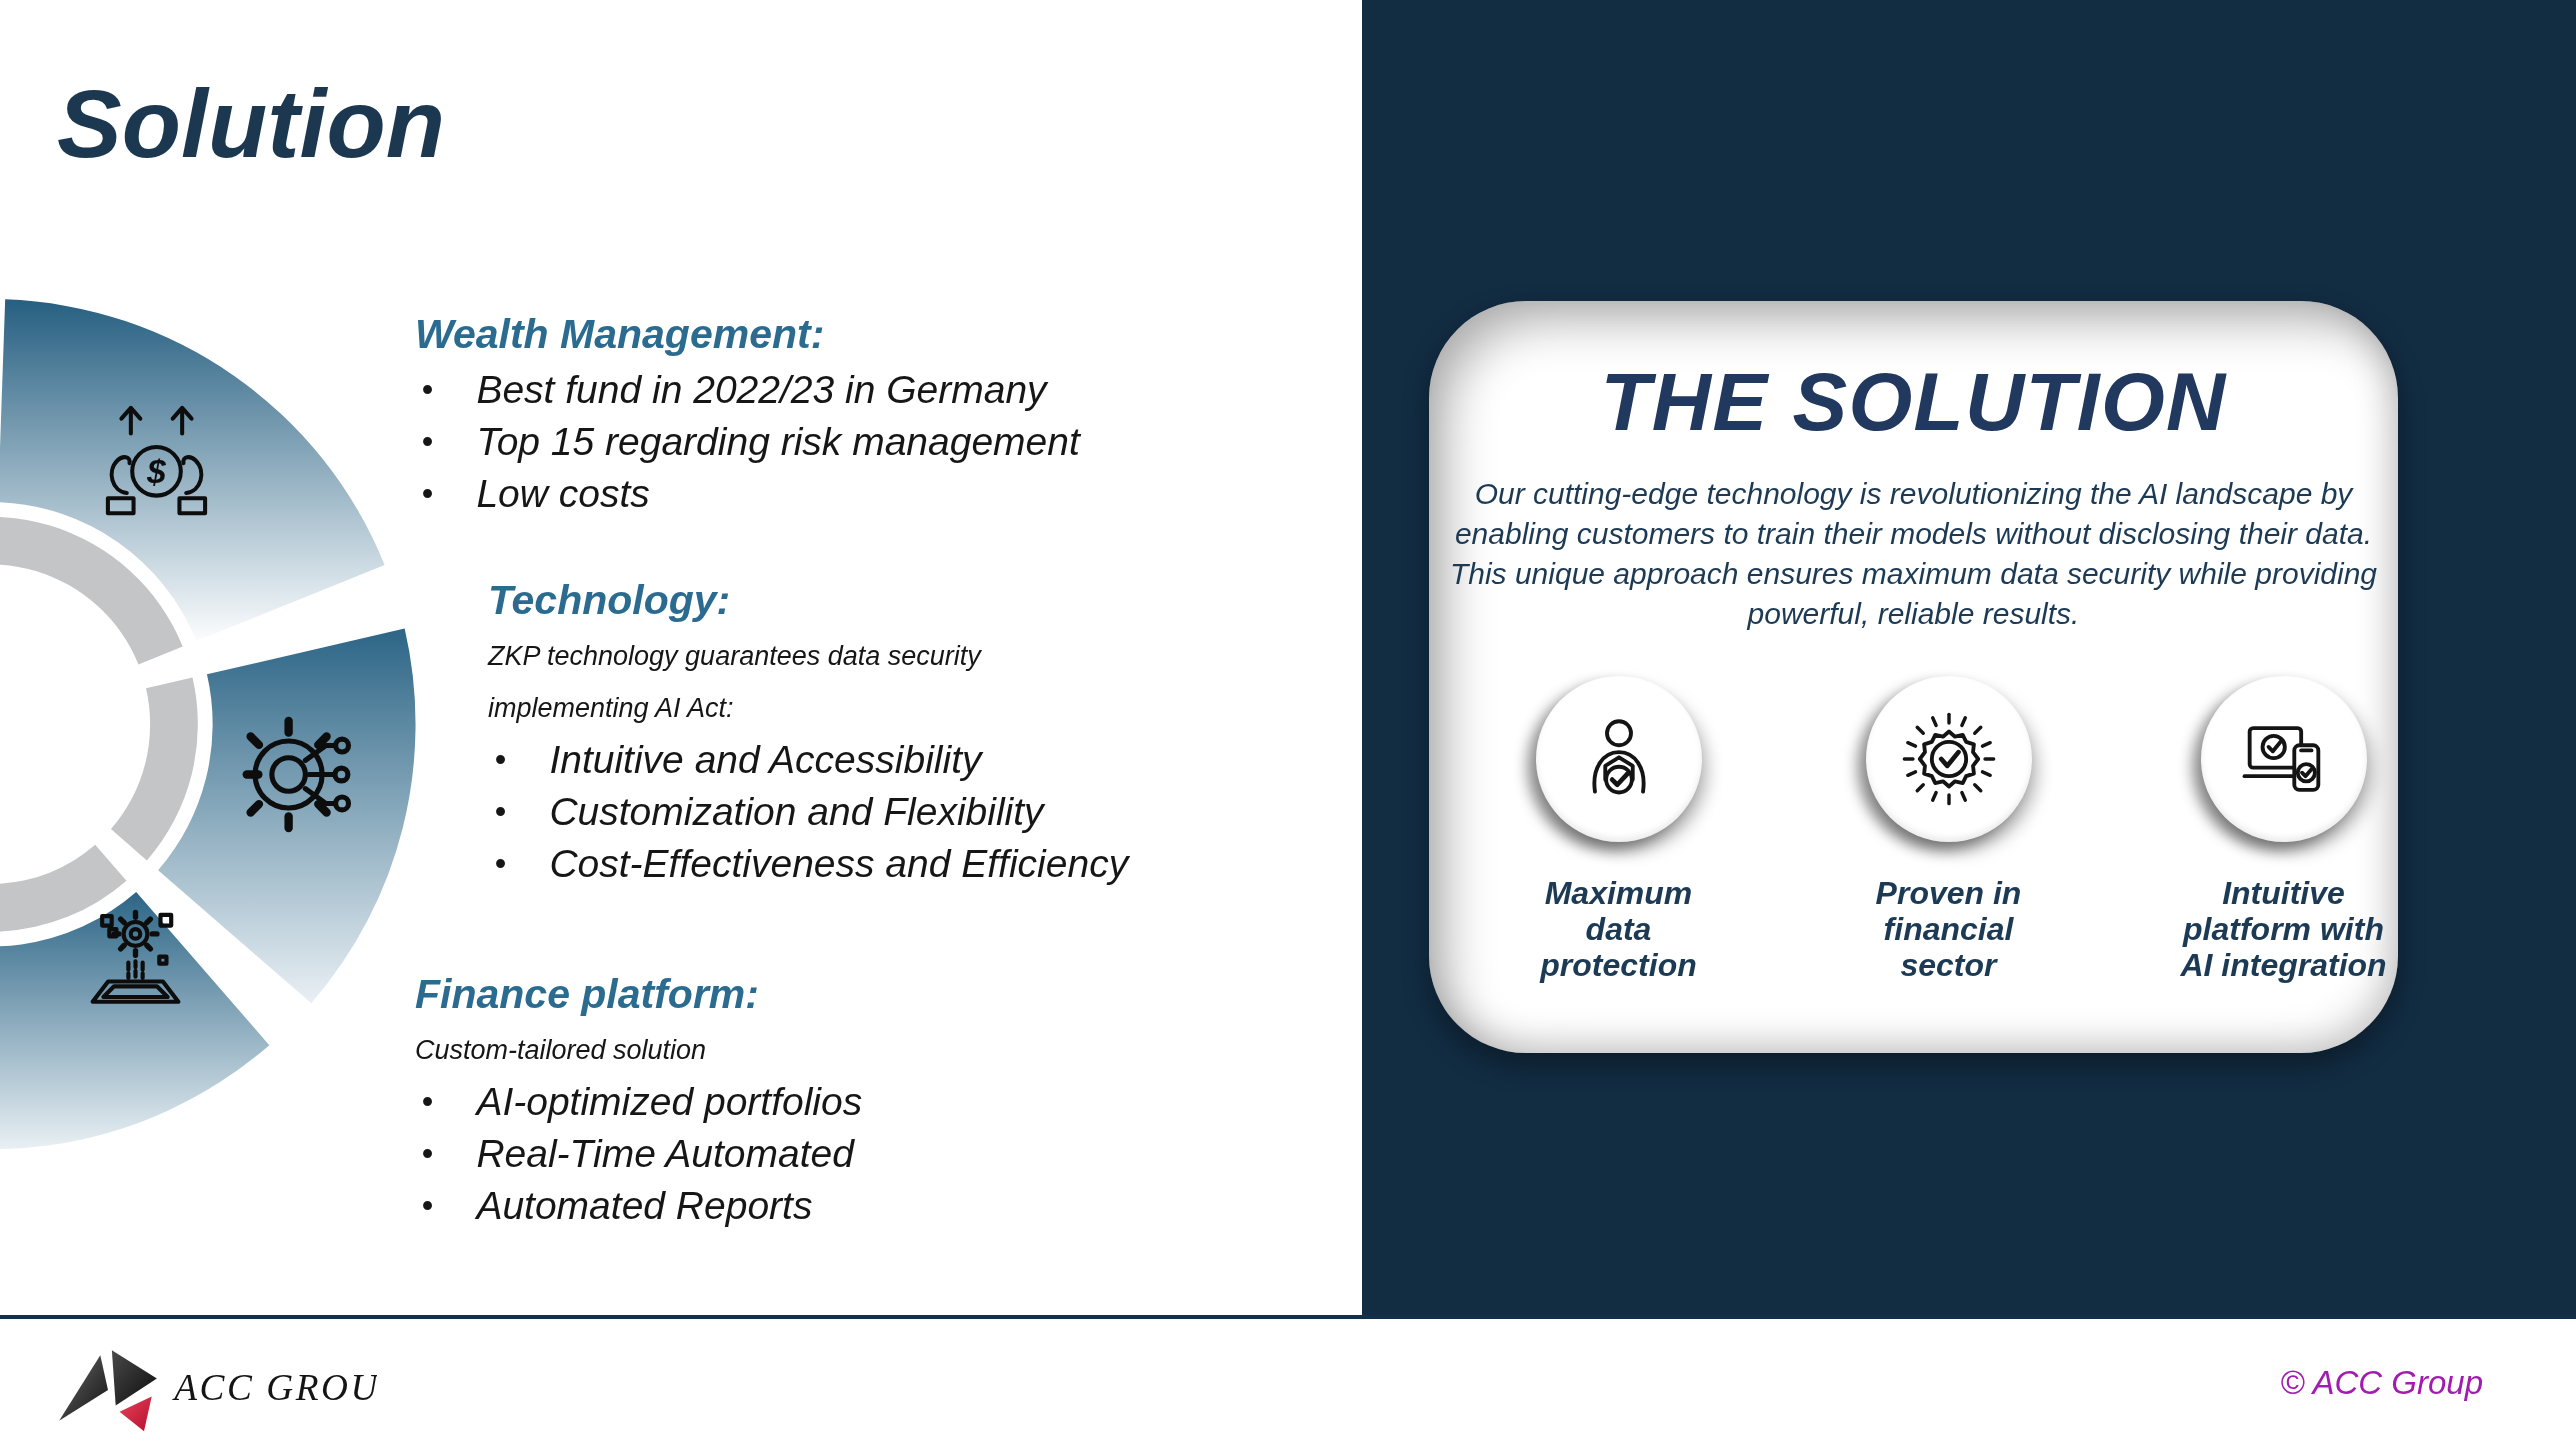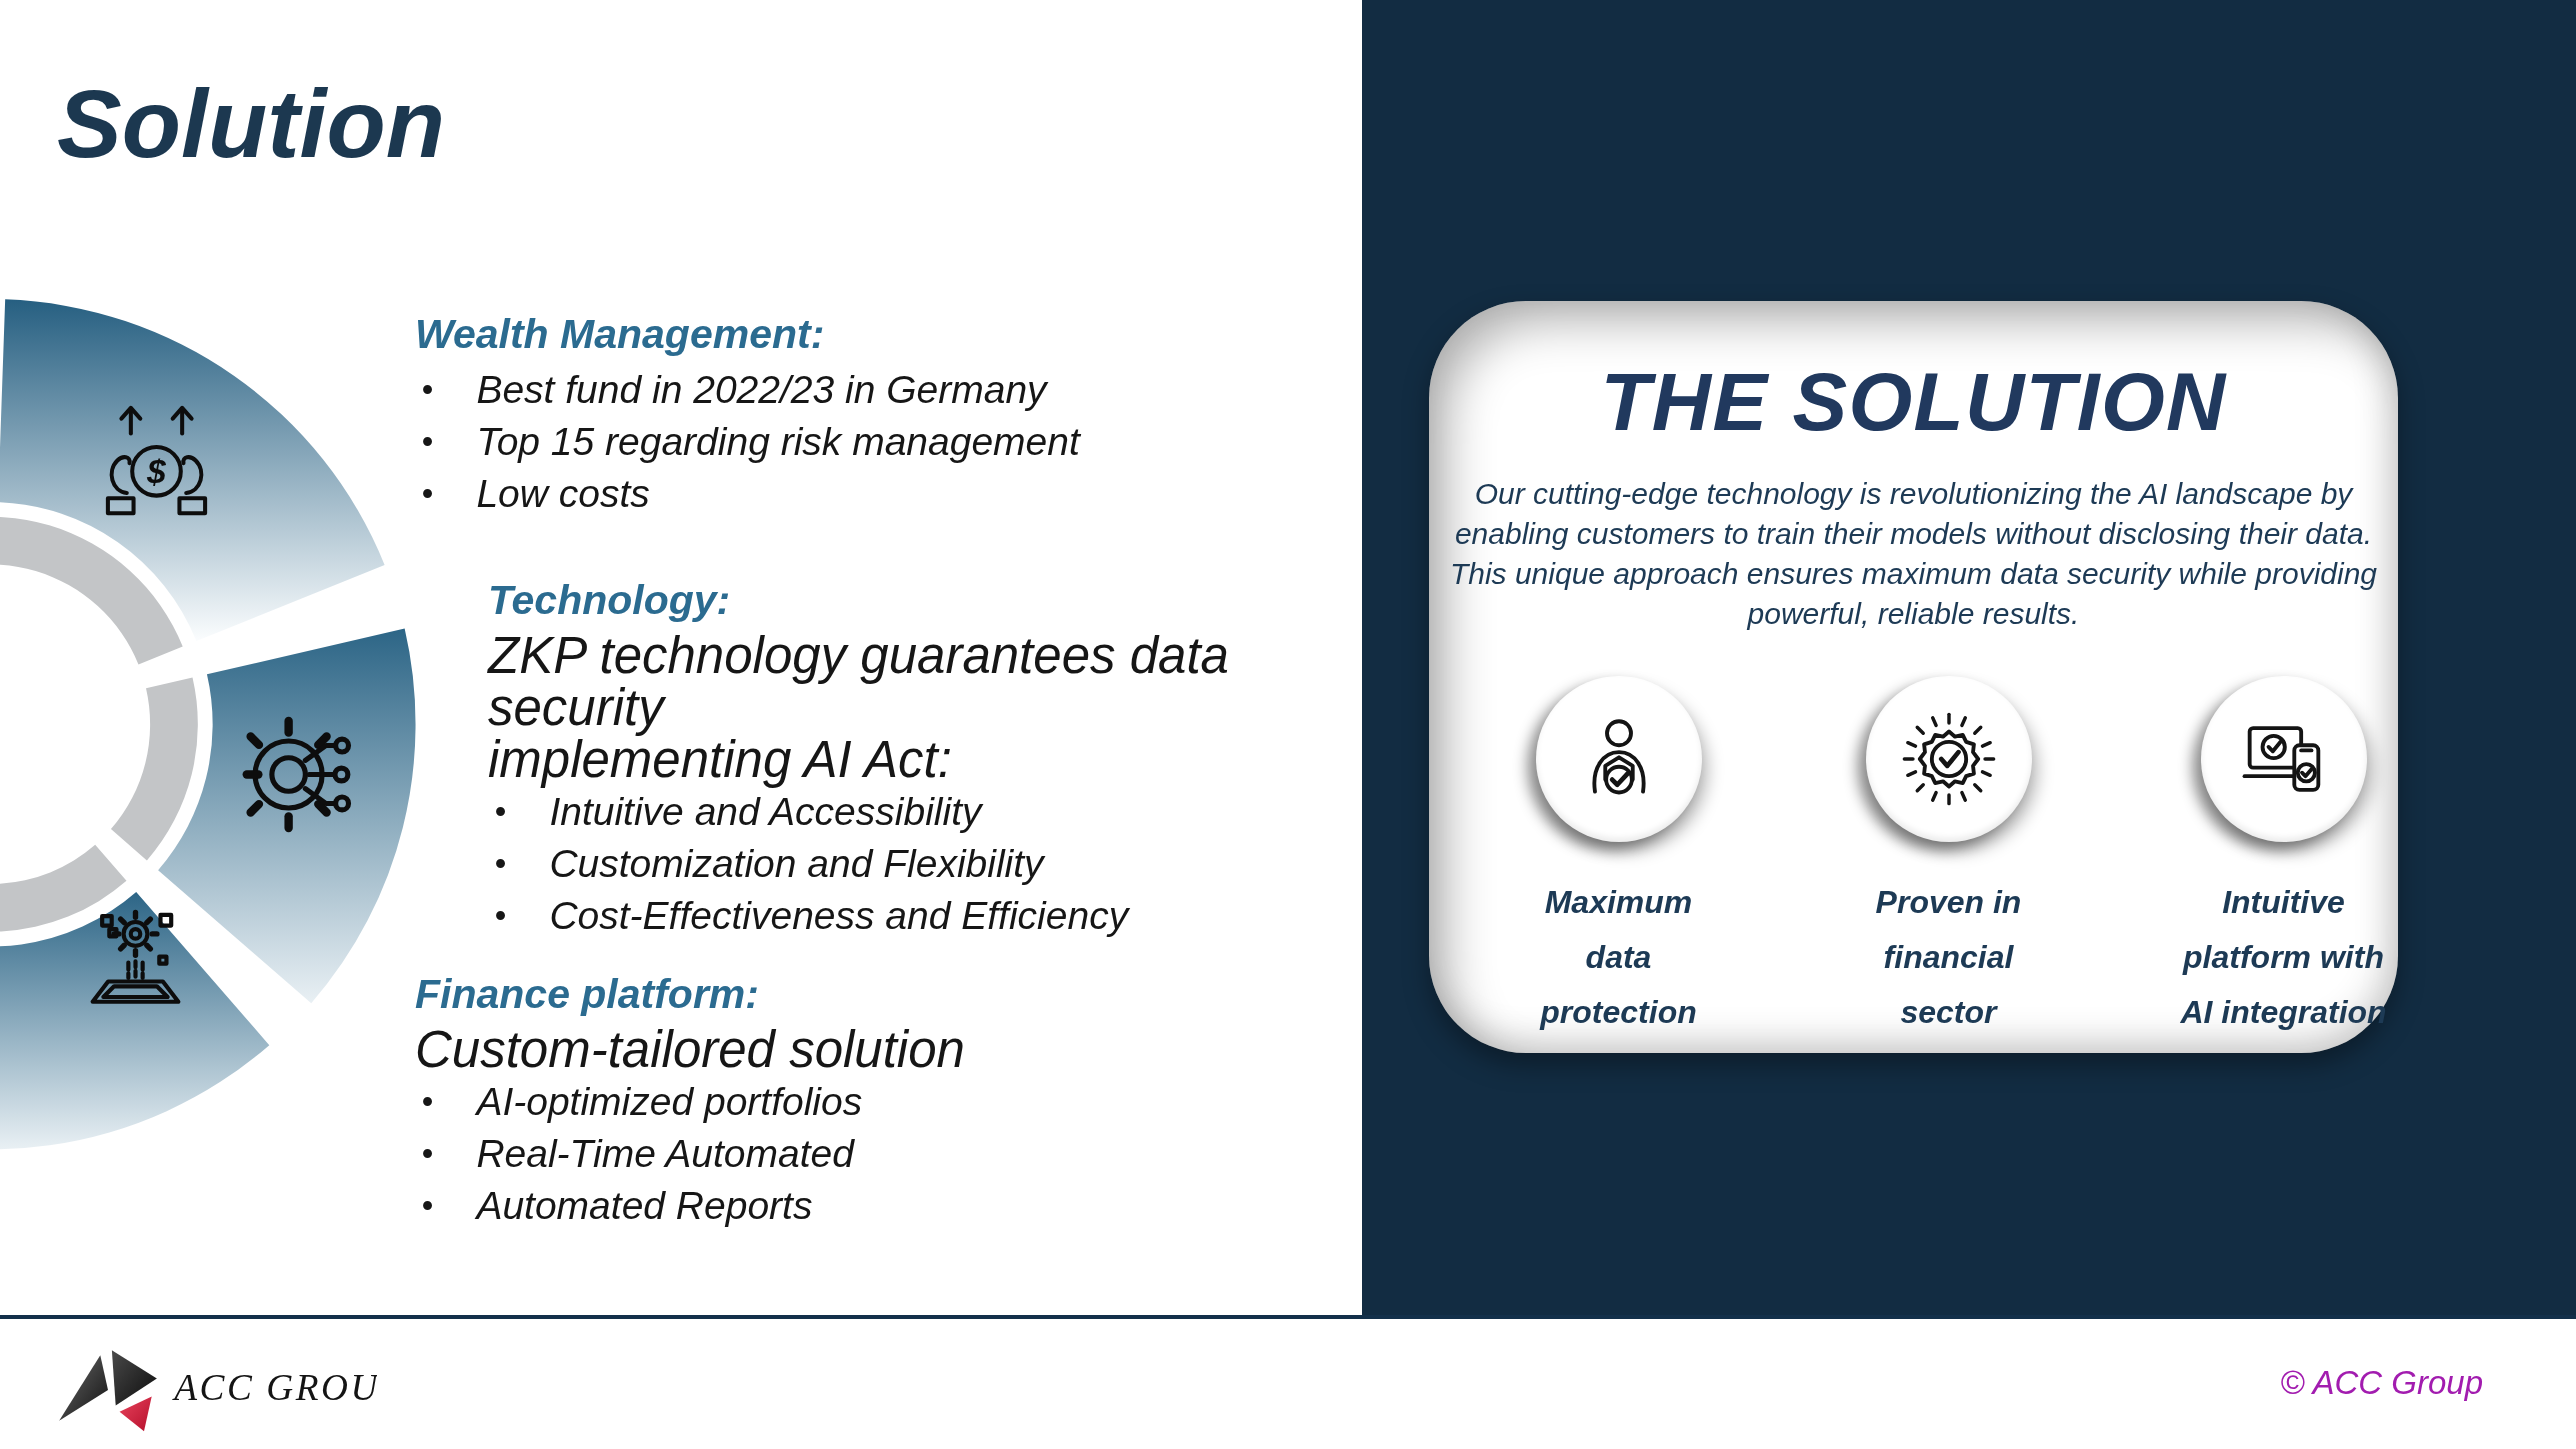--- a/index.html
+++ b/index.html
@@ -5,40 +5,40 @@
   html,body{margin:0;padding:0;background:#ffffff;}
   .slide{position:relative;width:2576px;height:1449px;background:#ffffff;overflow:hidden;
          font-family:"Liberation Sans","DejaVu Sans",sans-serif;color:#161616;font-style:italic;}
   
   .panel{position:absolute;left:1362px;top:0;width:1214px;height:1318px;background:#122c42;}
   
   .title{position:absolute;left:57px;top:71px;font-size:97px;font-weight:700;color:#1c3850;line-height:1.1;}
   
   .section{position:absolute;margin-top:10px;}
   .sec-heading{font-size:41px;font-weight:700;color:#2b6b90;line-height:52px;margin-bottom:3.9px;}
-  .sec-intro{font-size:51px;line-height:52px;color:#161616;white-space:pre-line;}
+  .sec-intro{font-size:27px;line-height:52px;color:#161616;white-space:pre-line;}
   ul.bullets{list-style:none;margin:0;padding:0;}
   ul.bullets li{display:flex;font-size:39px;line-height:52px;color:#161616;}
   ul.bullets .dot{width:55px;padding-left:6.4px;flex:0 0 auto;font-size:33px;}
   
   .donut{position:absolute;left:0;top:283px;}
   .wedge-icon{position:absolute;}
   
   .card{position:absolute;left:1429px;top:301px;width:969px;height:752px;background:#ffffff;border-radius:97px;
         box-shadow:inset 18px 20.6px 48px rgba(0,0,0,.30), inset -9.7px -13px 35px rgba(0,0,0,.16), 0 11.6px 26px rgba(0,0,0,.35);}
   .card-title{position:absolute;top:54px;left:0;width:100%;text-align:center;font-size:82px;font-weight:800;
               letter-spacing:1.3px;color:#21395e;}
   .card-desc{position:absolute;top:173px;left:50%;transform:translateX(-50%);width:966px;text-align:center;
              font-size:30px;line-height:40px;color:#1d3a55;}
   .feature{position:absolute;width:283px;text-align:center;}
   .f1{left:48px;top:375px;} .f2{left:378px;top:375px;} .f3{left:713px;top:375px;}
   .badge{width:166px;height:166px;border-radius:50%;background:#ffffff;margin:0 auto;position:relative;
          box-shadow:-9px 7.7px 14px rgba(0,0,0,.42), 6.4px 10.3px 15.5px rgba(0,0,0,.25), inset 0 -3.9px 6.4px rgba(0,0,0,.08);}
   .badge svg{position:absolute;left:50%;top:50%;transform:translate(-50%,-50%);}
-  .f-label{margin-top:33px;font-size:32px;font-weight:700;line-height:55px;color:#1d3a55;white-space:pre-line;}
+  .f-label{margin-top:33px;font-size:32px;font-weight:700;line-height:36px;color:#1d3a55;white-space:pre-line;}
   
   .footer-line{position:absolute;left:0;top:1315px;width:2576px;height:3.9px;background:#13304a;}
   .logo{position:absolute;left:55px;top:1345px;}
   .copyright{position:absolute;right:93px;top:1364px;font-size:33px;color:#a21caf;}
 </style>
 </head>
 <body>
 
 <div class="slide">
 

